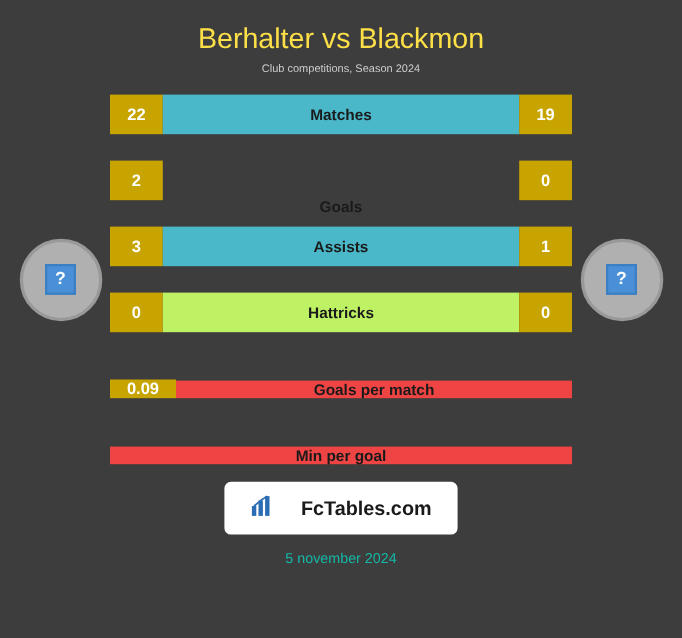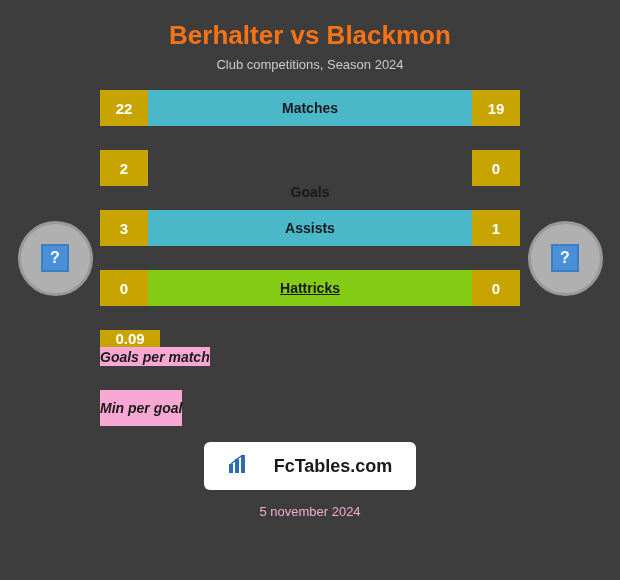--- a/index.html
+++ b/index.html
@@ -16,30 +16,30 @@
       width: 620px;
       height: 580px;
       background-color: #3d3d3d;
       display: flex;
       flex-direction: column;
       align-items: center;
       padding: 20px 10px 10px;
     }
 
     .title {
-      color: #f97316;
+      color: #fde047;
       font-size: 26px;
-      font-weight: bold;
+      font-weight: normal;
       margin-bottom: 6px;
       text-align: center;
     }
 
     .subtitle {
       color: #cccccc;
-      font-size: 13px;
+      font-size: 10px;
       margin-bottom: 18px;
       text-align: right;
     }
 
     .stats-area {
       width: 100%;
       display: flex;
       flex-direction: row;
       align-items: center;
       justify-content: center;
@@ -125,64 +125,62 @@
       width: 48px;
       display: flex;
       align-items: center;
       justify-content: center;
       flex-shrink: 0;
     }
 
     
     .stat-row-single {
       display: flex;
-      flex-direction: column;
-      align-items: flex-start;
+      flex-direction: row;
+      align-items: flex-end;
       height: 36px;
     }
 
     .stat-single-left-val {
       background-color: #c8a400;
       color: #fff;
       font-weight: bold;
       font-size: 15px;
       width: 60px;
       display: flex;
       align-items: center;
       justify-content: center;
       flex-shrink: 0;
     }
 
     .stat-single-label {
-      background-color: #f9a8d4;
+      background-color: #ef4444;
       color: #1a1a1a;
       font-weight: bold;
       font-size: 14px;
       flex: 1;
       display: flex;
       align-items: center;
       justify-content: center;
-      font-style: italic;
     }
 
     
     .stat-row-goals .stat-label {
       background-color: #4ab8c8;
       margin-top: 42px;
     }
 
     
     .stat-row-assists .stat-label {
       background-color: #4ab8c8;
     }
 
     
     .stat-row-hattricks .stat-label {
-      background-color: #84cc16;
-      text-decoration: underline;
+      background-color: #bef264;
     }
 
     .logo-area {
       margin-top: 16px;
       background-color: #ffffff;
       border-radius: 6px;
       padding: 10px 24px;
       display: flex;
       align-items: center;
       gap: 24px;
@@ -194,21 +192,21 @@
     }
 
     .logo-text {
       font-size: 18px;
       font-weight: bold;
       color: #1a1a1a;
     }
 
     .date-text {
       margin-top: 14px;
-      color: #f9a8d4;
+      color: #14b8a6;
       font-size: 13px;
       text-align: center;
     }
   </style>
 </head>
 <body>
 
 <div class="container">
 
   <h1 class="title">Berhalter vs Blackmon</h1>

